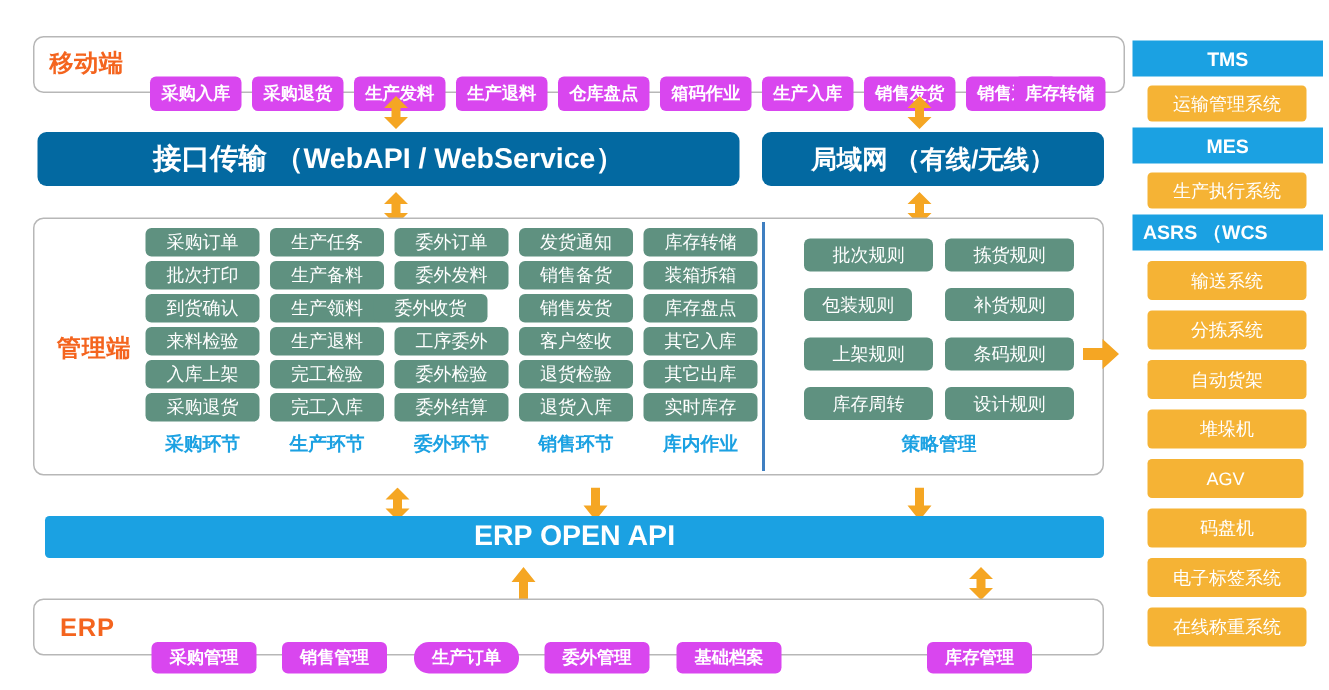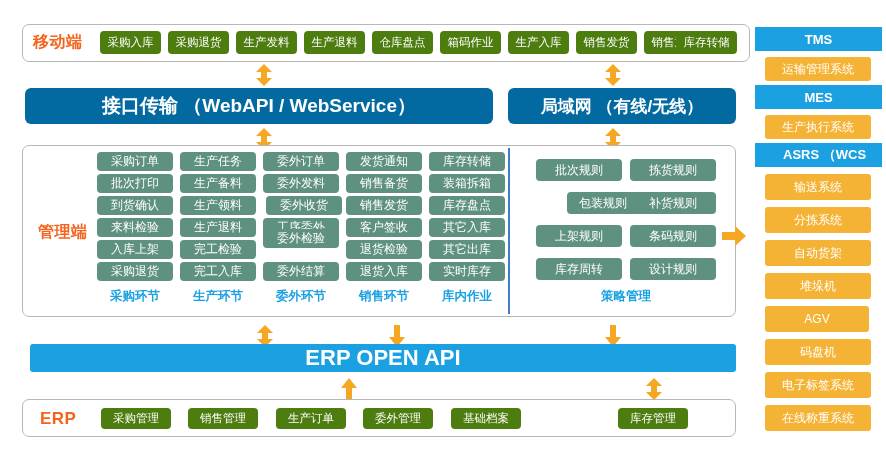--- a/index.html
+++ b/index.html
@@ -19,27 +19,28 @@
     background: #ffffff;
   }
   .side-label {
     position: absolute;
     color: #f4641e;
     font-weight: bold;
     letter-spacing: .5px;
   }
   .blue-btn {
     position: absolute;
-    background: #4d7c0f;
+    background: #d946ef;
     color: #ffffff;
     border-radius: 4px;
     display: flex; align-items: center; justify-content: center;
     font-size: 11.5px;
-    font-weight: normal;
-    white-space: nowrap;
+    font-weight: bold;
+    white-space: nowrap;
+    margin-top: 20px;
   }
   .green-btn {
     position: absolute;
     background: #5f9180;
     color: #ffffff;
     border-radius: 4px;
     display: flex; align-items: center; justify-content: center;
     font-size: 12px;
     white-space: nowrap;
   }
@@ -146,23 +147,23 @@
   <div class="green-btn" style="left:180px; top:152px; width:76px; height:19px;">生产任务</div>
   <div class="green-btn" style="left:180px; top:174px; width:76px; height:19px;">生产备料</div>
   <div class="green-btn" style="left:180px; top:196px; width:76px; height:19px;">生产领料</div>
   <div class="green-btn" style="left:180px; top:218px; width:76px; height:19px;">生产退料</div>
   <div class="green-btn" style="left:180px; top:240px; width:76px; height:19px;">完工检验</div>
   <div class="green-btn" style="left:180px; top:262px; width:76px; height:19px;text-align:center;">完工入库</div>
   <div class="col-caption" style="left:180px; top:288px; width:76px;">生产环节</div>
 
   <div class="green-btn" style="left:263px; top:152px; width:76px; height:19px;">委外订单</div>
   <div class="green-btn" style="left:263px; top:174px; width:76px; height:19px;">委外发料</div>
-  <div class="green-btn" style="left:266px; top:196px; width:76px; height:19px;">委外收货</div>
+  <div class="green-btn" style="left:249px; top:196px; width:76px; height:19px;">委外收货</div>
   <div class="green-btn" style="left:263px; top:218px; width:76px; height:19px;">工序委外</div>
-  <div class="green-btn" style="left:263px; top:229px; width:76px; height:19px;">委外检验</div>
+  <div class="green-btn" style="left:263px; top:240px; width:76px; height:19px;">委外检验</div>
   <div class="green-btn" style="left:263px; top:262px; width:76px; height:19px;">委外结算</div>
   <div class="col-caption" style="left:263px; top:288px; width:76px;">委外环节</div>
 
   <div class="green-btn" style="left:346px; top:152px; width:76px; height:19px;">发货通知</div>
   <div class="green-btn" style="left:346px; top:174px; width:76px; height:19px;">销售备货</div>
   <div class="green-btn" style="left:346px; top:196px; width:76px; height:19px;">销售发货</div>
   <div class="green-btn" style="left:346px; top:218px; width:76px; height:19px;">客户签收</div>
   <div class="green-btn" style="left:346px; top:240px; width:76px; height:19px;">退货检验</div>
   <div class="green-btn" style="left:346px; top:262px; width:76px; height:19px;">退货入库</div>
   <div class="col-caption" style="left:346px; top:288px; width:76px;">销售环节</div>
@@ -170,21 +171,21 @@
   <div class="green-btn" style="left:429px; top:152px; width:76px; height:19px;">库存转储</div>
   <div class="green-btn" style="left:429px; top:174px; width:76px; height:19px;">装箱拆箱</div>
   <div class="green-btn" style="left:429px; top:196px; width:76px; height:19px;">库存盘点</div>
   <div class="green-btn" style="left:429px; top:218px; width:76px; height:19px;">其它入库</div>
   <div class="green-btn" style="left:429px; top:240px; width:76px; height:19px;">其它出库</div>
   <div class="green-btn" style="left:429px; top:262px; width:76px; height:19px;">实时库存</div>
   <div class="col-caption" style="left:429px; top:288px; width:76px;">库内作业</div>
 
   <div class="green-btn" style="left:536px; top:159px; width:86px; height:22px;">批次规则</div>
   <div class="green-btn" style="left:630px; top:159px; width:86px; height:22px;">拣货规则</div>
-  <div class="green-btn" style="left:536px; top:192px; width:72px; height:22px;margin-left:31px;">包装规则</div>
+  <div class="green-btn" style="left:536px; top:192px; width:72px; height:22px;">包装规则</div>
   <div class="green-btn" style="left:630px; top:192px; width:86px; height:22px;">补货规则</div>
   <div class="green-btn" style="left:536px; top:225px; width:86px; height:22px;">上架规则</div>
   <div class="green-btn" style="left:630px; top:225px; width:86px; height:22px;">条码规则</div>
   <div class="green-btn" style="left:536px; top:258px; width:86px; height:22px;">库存周转</div>
   <div class="green-btn" style="left:630px; top:258px; width:86px; height:22px;">设计规则</div>
   <div class="col-caption" style="left:560px; top:288px; width:132px;">策略管理</div>
 
   <div class="arr" style="left:722px; top:226px;">
     <svg width="24" height="20" viewBox="0 0 24 20">
         <path d="M0 6 H13 V0 L24 10 L13 20 V14 H0 Z" fill="#f5a623"></path>
@@ -200,49 +201,49 @@
     <svg width="18" height="22" viewBox="0 0 18 22">
         <path d="M6 0 H12 V12 H17 L9 22 L1 12 H6 Z" fill="#f5a623"></path>
       </svg>
   </div>
   <div class="arr" style="left:604px; top:325px;">
     <svg width="18" height="22" viewBox="0 0 18 22">
         <path d="M6 0 H12 V12 H17 L9 22 L1 12 H6 Z" fill="#f5a623"></path>
       </svg>
   </div>
 
-  <div class="flatbar" style="left:30px; top:344px; width:706px; height:28px; font-size:22px; border-radius:3px;">ERP  OPEN API</div>
+  <div class="flatbar" style="left:30px; top:344px; width:706px; height:28px; font-size:19px; border-radius:3px;">ERP  OPEN API</div>
 
   <div class="arr" style="left:340px; top:378px;">
     <svg width="18" height="22" viewBox="0 0 18 22">
         <path d="M9 0 L17 10 H12 V22 H6 V10 H1 Z" fill="#f5a623"></path>
       </svg>
   </div>
   <div class="arr" style="left:645px; top:378px;">
     <svg width="18" height="22" viewBox="0 0 18 22">
         <path d="M9 0 L17 8 H12 V14 H17 L9 22 L1 14 H6 V8 H1 Z" fill="#f5a623"></path>
       </svg>
   </div>
 
   <div class="panel" style="left:22px; top:399px; width:714px; height:38px;"></div>
   <div class="side-label" style="left:40px; top:409px; font-size:17px;">ERP</div>
   <div class="blue-btn" style="left:101px; top:408px; width:70px; height:21px;">采购管理</div>
   <div class="blue-btn" style="left:188px; top:408px; width:70px; height:21px;">销售管理</div>
-  <div class="blue-btn" style="left:276px; top:408px; width:70px; height:21px;">生产订单</div>
+  <div class="blue-btn" style="left:276px; top:408px; width:70px; height:21px;border-radius:10px;">生产订单</div>
   <div class="blue-btn" style="left:363px; top:408px; width:70px; height:21px;">委外管理</div>
   <div class="blue-btn" style="left:451px; top:408px; width:70px; height:21px;">基础档案</div>
   <div class="blue-btn" style="left:618px; top:408px; width:70px; height:21px;">库存管理</div>
 
   <div class="flatbar" style="left:755px; top:27px; width:127px; height:24px;">TMS</div>
   <div class="orangebar" style="left:765px; top:57px; width:106px; height:24px;">运输管理系统</div>
 
   <div class="flatbar" style="left:755px; top:85px; width:127px; height:24px;">MES</div>
   <div class="orangebar" style="left:765px; top:115px; width:106px; height:24px;">生产执行系统</div>
 
-  <div class="flatbar" style="left:755px; top:143px; width:127px; height:24px; justify-content:flex-start; padding-left:28px;">ASRS （WCS</div>
+  <div class="flatbar" style="left:755px; top:143px; width:127px; height:24px; justify-content:flex-start; padding-left:7px;">ASRS （WCS</div>
 
   <div class="orangebar" style="left:765px; top:174px; width:106px; height:26px;">输送系统</div>
   <div class="orangebar" style="left:765px; top:207px; width:106px; height:26px;">分拣系统</div>
   <div class="orangebar" style="left:765px; top:240px; width:106px; height:26px;">自动货架</div>
   <div class="orangebar" style="left:765px; top:273px; width:106px; height:26px;">堆垛机</div>
   <div class="orangebar" style="left:765px; top:306px; width:104px; height:26px;">AGV</div>
   <div class="orangebar" style="left:765px; top:339px; width:106px; height:26px;">码盘机</div>
   <div class="orangebar" style="left:765px; top:372px; width:106px; height:26px;">电子标签系统</div>
   <div class="orangebar" style="left:765px; top:405px; width:106px; height:26px;">在线称重系统</div>
 

